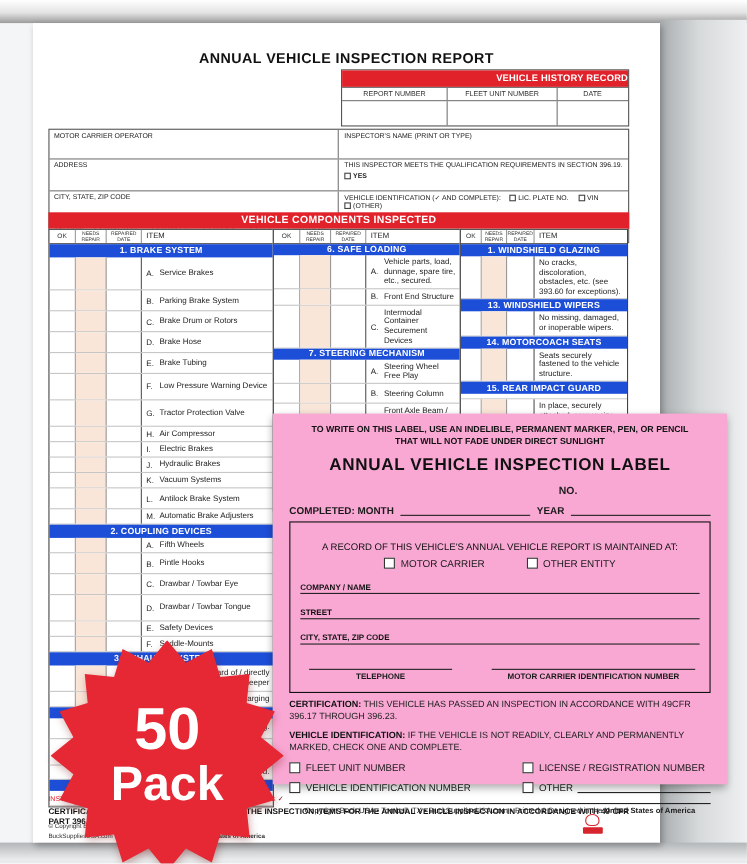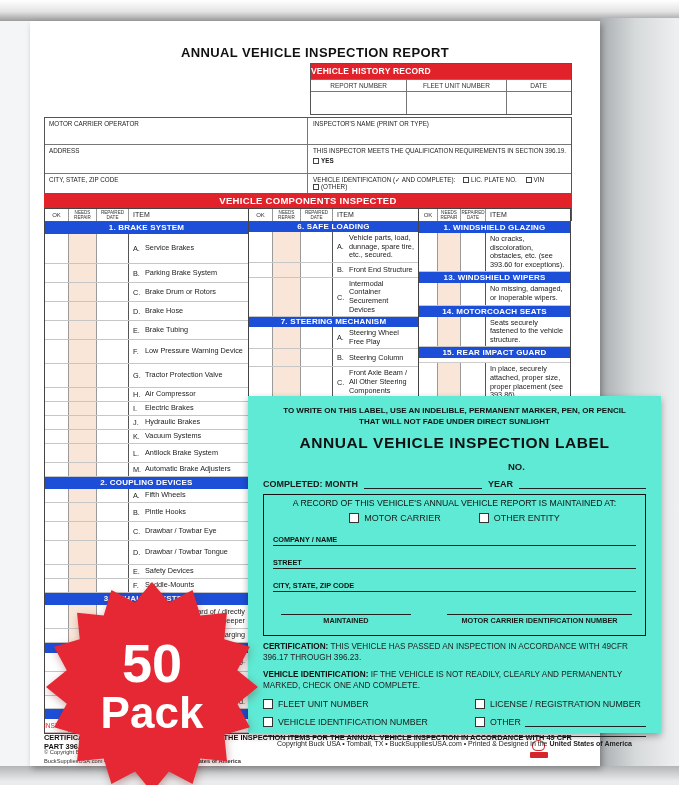--- a/index.html
+++ b/index.html
@@ -14,21 +14,21 @@
     background:linear-gradient(to bottom,#b3b6b8 0%,#e9ebec 80%); z-index:0; }
 
   .page { position:absolute; left:30px; top:21px; width:570px; height:745px; background:#ffffff;
     box-shadow:2px 3px 6px rgba(0,0,0,.28); z-index:1; }
 
   .form-title { position:absolute; left:0; top:24px; width:100%; text-align:center;
     font-size:13px; font-weight:bold; letter-spacing:.4px; color:#111; }
 
   
   .history { position:absolute; left:280px; top:42px; width:262px; border:1px solid #555; font-size:6.5px; }
-  .history .band { background:#e2222b; color:#fff; font-weight:bold; font-size:8.5px; text-align:left; padding:1px 0 2px; }
+  .history .band { background:#e2222b; color:#fff; font-weight:bold; font-size:8.5px; text-align:right; padding:1px 0 2px; }
   .history .hrow { display:flex; border-top:1px solid #777; }
   .history .hcell { border-right:1px solid #777; text-align:center; padding:2px 0; color:#333; }
   .history .hcell:last-child { border-right:none; }
   .history .icell { height:22px; }
   .history .w1{width:97px}.history .w2{width:100px}.history .w3{width:65px}
 
   
   .info { position:absolute; left:14px; top:96px; width:528px; border:1px solid #555; font-size:6.3px; color:#222; }
   .irow { display:flex; border-bottom:1px solid #777; }
   .irow:last-child { border-bottom:none; }
@@ -73,29 +73,29 @@
   
   .instructions { position:absolute; left:14px; top:701px; font-size:6.4px; color:#e2222b; }
   .certline { position:absolute; left:14px; top:712px; width:540px; font-size:7.4px; font-weight:bold; color:#111; }
   .copyblock { position:absolute; left:14px; top:727px; font-size:5.7px; color:#333; line-height:1.55; }
   .original { position:absolute; left:0; top:729px; width:100%; text-align:center; color:#d6252c; font-weight:bold; font-size:11px; letter-spacing:.8px; }
   .logo { position:absolute; left:500px; top:719px; width:20px; height:22px; }
   .logo .l1 { width:13px; height:11px; border:1.5px solid #d6252c; border-radius:50% 50% 40% 40%; margin-left:2px; }
   .logo .l2 { width:18px; height:6px; background:#d6252c; margin-top:1px; border-radius:1px; }
 
   
-  .label-card { position:absolute; left:248px; top:396px; width:413px; height:337px; background:#5eead4;
+  .label-card { position:absolute; left:248px; top:376px; width:413px; height:337px; background:#f9a8d4;
     box-shadow:0 3px 7px rgba(0,0,0,.33); z-index:20; padding:9px 15px 0; }
   .lc-warn { text-align:center; font-size:8px; font-weight:bold; line-height:1.4; color:#111; }
   .lc-title { text-align:center; font-size:15.5px; font-weight:bold; letter-spacing:.6px; margin-top:7px; color:#111; }
   .lc-no { margin-top:9px; padding-left:245px; font-weight:bold; font-size:9.5px; }
   .lc-completed { display:flex; align-items:flex-end; margin-top:7px; font-size:9px; font-weight:bold; gap:6px; }
   .ln { border-bottom:1px solid #222; height:10px; }
   .lc-completed .ln1 { width:118px; } .lc-completed .ln2 { flex:1; }
-  .lc-box { border:1.5px solid #111; margin-top:5px; padding:2px 9px 10px; }
+  .lc-box { border:1.5px solid #111; margin-top:5px; padding:16px 9px 10px; }
   .lc-record { text-align:center; font-size:8.7px; margin-top:1px; color:#111; }
   .lc-checks { display:flex; justify-content:center; gap:38px; margin-top:5px; font-size:9px; }
   .lcb { display:inline-block; width:10px; height:10px; border:1px solid #333; vertical-align:-2px; margin-right:5px; background:#fff; }
   .lfield { margin-top:12px; border-bottom:1px solid #222; font-size:7.3px; font-weight:bold; padding-bottom:1px; color:#111; }
   .lc-sigrow { display:flex; gap:36px; margin-top:22px; }
   .sigcell { border-top:1px solid #222; text-align:center; font-size:7.3px; font-weight:bold; padding-top:1px; }
   .sig1 { width:130px; margin-left:8px; } .sig2 { flex:1; margin-right:4px; }
   .lc-para { margin-top:5px; font-size:8.2px; line-height:1.35; color:#222; }
   .lc-para b { color:#111; }
   .lc-grid { margin-top:6px; font-size:8.8px; }
@@ -602,21 +602,21 @@
   <div class="lc-box">
     <div class="lc-record">A RECORD OF THIS VEHICLE'S ANNUAL VEHICLE REPORT IS MAINTAINED AT:</div>
     <div class="lc-checks">
       <span><span class="lcb"></span><span>MOTOR CARRIER</span></span>
       <span><span class="lcb"></span><span>OTHER ENTITY</span></span>
     </div>
     <div class="lfield"><span>COMPANY / NAME</span></div>
     <div class="lfield"><span>STREET</span></div>
     <div class="lfield"><span>CITY, STATE, ZIP CODE</span></div>
     <div class="lc-sigrow">
-      <div class="sigcell sig1">MAINTAINED</div>
+      <div class="sigcell sig1">TELEPHONE</div>
       <div class="sigcell sig2">MOTOR CARRIER IDENTIFICATION NUMBER</div>
     </div>
   </div>
   <div class="lc-para">
     <b>CERTIFICATION:</b><span> THIS VEHICLE HAS PASSED AN INSPECTION IN ACCORDANCE WITH 49CFR 396.17 THROUGH 396.23.</span>
   </div>
   <div class="lc-para">
     <b>VEHICLE IDENTIFICATION:</b><span> IF THE VEHICLE IS NOT READILY, CLEARLY AND PERMANENTLY MARKED, CHECK ONE AND COMPLETE.</span>
   </div>
   <div class="lc-grid">

